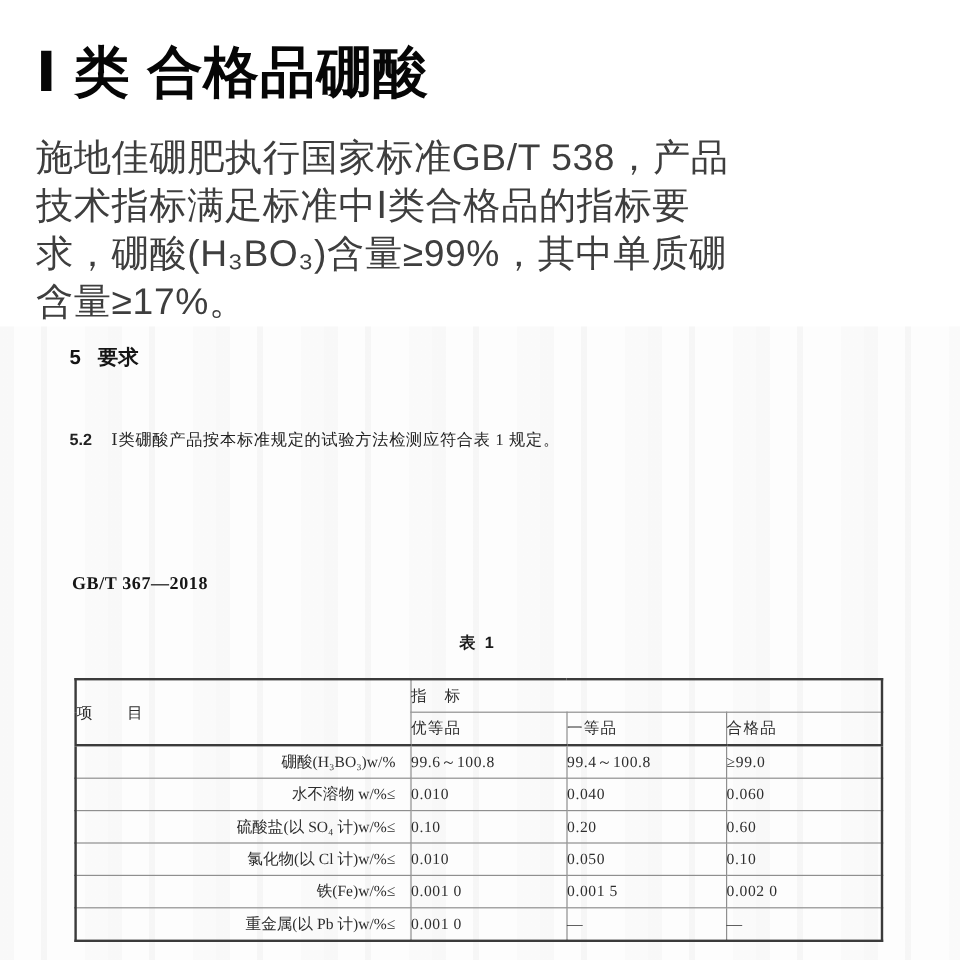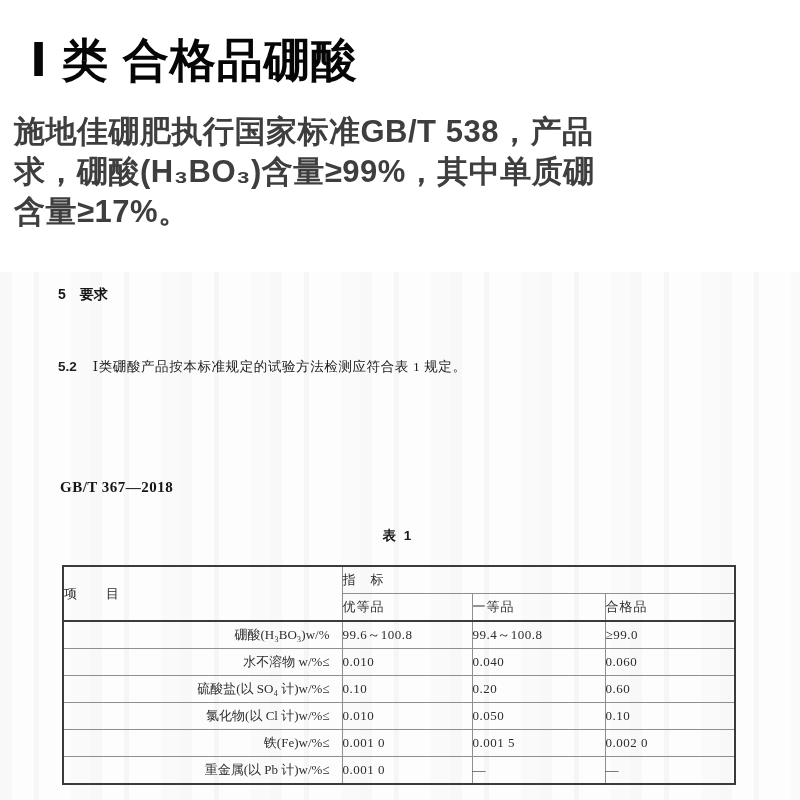--- a/index.html
+++ b/index.html
@@ -10,42 +10,42 @@
   }
   .page{position:relative;width:800px;height:608px;background:#ffffff;}
 
   
   .title{
     position:absolute;left:30px;top:33px;
     font-size:46px;line-height:1.2;font-weight:700;color:#060606;
     letter-spacing:1px;white-space:nowrap;
   }
   .intro{
-    position:absolute;left:14px;top:112px;width:570px;
-    font-size:31px;line-height:40px;font-weight:700;color:#3e3e3e;
+    position:absolute;left:30px;top:112px;width:570px;
+    font-size:31px;line-height:40px;font-weight:400;color:#3e3e3e;
     letter-spacing:0.5px;
   }
   .intro-line{white-space:nowrap;}
 
   
   .scan{
     position:absolute;left:0;top:272px;width:800px;height:528px;
     background:
       repeating-linear-gradient(90deg,
         rgba(0,0,0,0.018) 0px, rgba(0,0,0,0.018) 12px,
         rgba(0,0,0,0.00) 12px, rgba(0,0,0,0.00) 34px,
         rgba(0,0,0,0.028) 34px, rgba(0,0,0,0.028) 39px,
         rgba(0,0,0,0.00) 39px, rgba(0,0,0,0.00) 71px,
         rgba(0,0,0,0.012) 71px, rgba(0,0,0,0.012) 90px),
       #fdfdfd;
     color:#1f1f1f;
   }
   .sec-heading{
     position:absolute;left:58px;top:14px;
-    font-size:14px;font-weight:700;color:#161616;
+    font-size:17px;font-weight:700;color:#161616;
     font-family:"Liberation Sans","DejaVu Sans",sans-serif;
   }
   .sec-heading .sec-num{margin-right:14px;}
   .clause{
     position:absolute;left:58px;white-space:nowrap;
     font-family:"Liberation Serif","DejaVu Serif",serif;
     font-size:13.5px;color:#222222;letter-spacing:0.6px;
   }
   .clause .cl-num{
     font-family:"Liberation Sans","DejaVu Sans",sans-serif;
@@ -90,20 +90,21 @@
 </style>
 </head>
 <body>
 
 <div class="page">
 
   <div class="title">Ⅰ 类 合格品硼酸</div>
 
   <div class="intro">
     <div class="intro-line">施地佳硼肥执行国家标准GB/T 538，产品</div>
+    <div class="intro-line">技术指标满足标准中Ⅰ类合格品的指标要</div>
     <div class="intro-line">求，硼酸(H₃BO₃)含量≥99%，其中单质硼</div>
     <div class="intro-line">含量≥17%。</div>
   </div>
 
   <div class="scan">
 
     <div class="sec-heading">
       <span class="sec-num">5</span><span>要求</span>
     </div>
 

